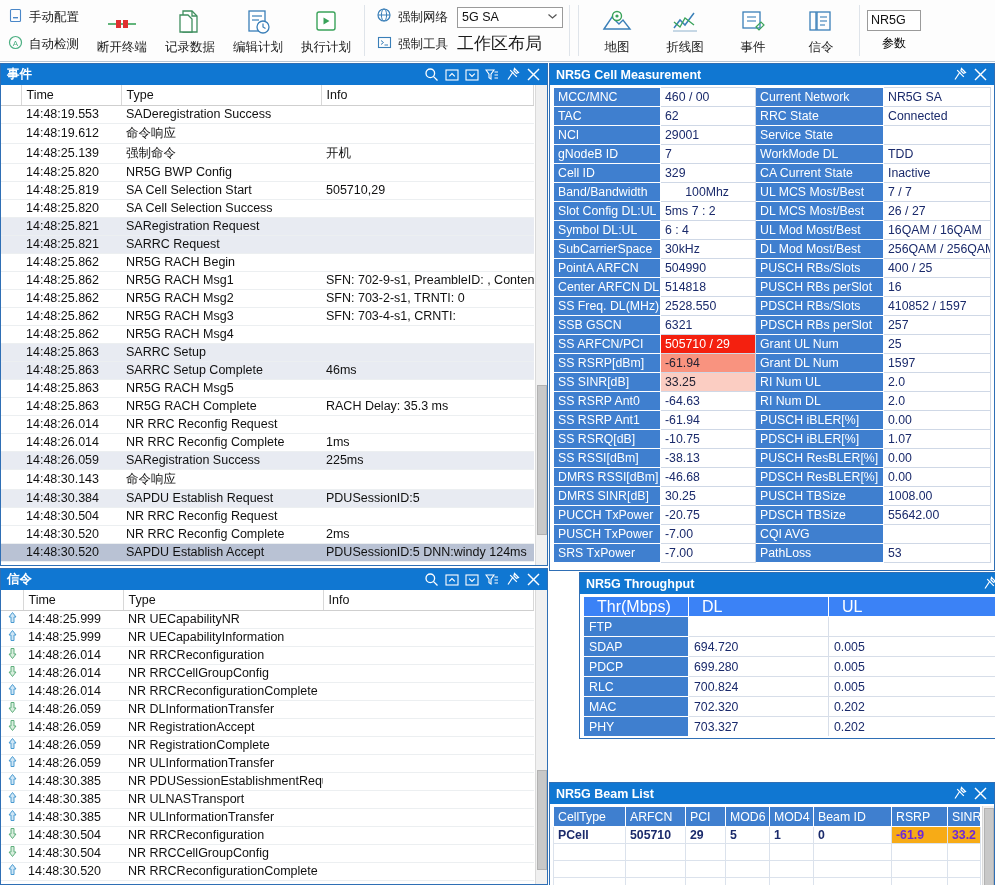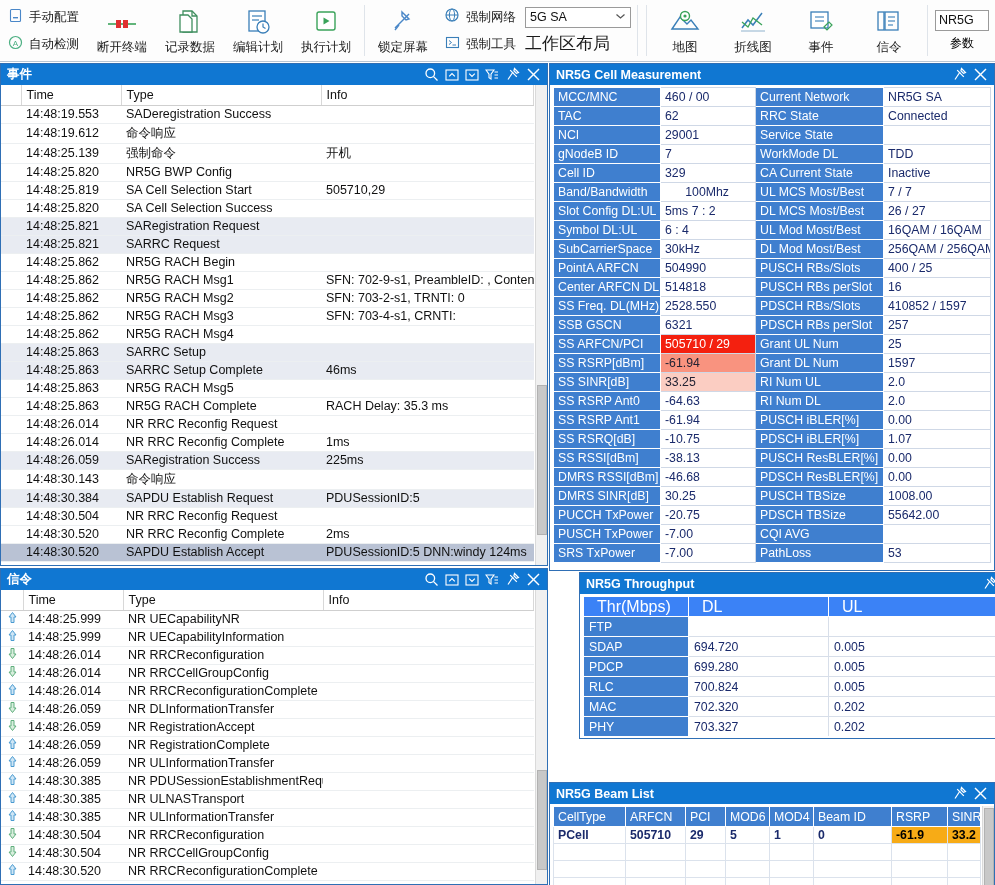--- a/index.html
+++ b/index.html
@@ -88,21 +88,21 @@
   
   .thr{ width:100%; border-collapse:collapse; table-layout:fixed;}
   .thr th{ background:#3b82f6; color:#fff; font-weight:normal; text-align:left; font-size:16px; height:20px; padding:0 13px; border:1px solid #fff;}
   .thr td{ height:20px; font-size:12.3px; padding:0 5px; color:#1a2a6b; border:1px solid #d7dee9; background:#fff;}
   .thr td.k{ background:#3f7fcf; color:#fff; border:1px solid #fff;}
 
   
   .beam{ width:100%; border-collapse:collapse; table-layout:fixed;}
   .beam th{ background:#3f7fcf; color:#fff; font-weight:normal; text-align:left; font-size:12.3px; height:20px; padding:0 4px; border:1px solid #fff;}
   .beam td{ height:17px; font-size:12.3px; padding:0 4px; color:#1a2a6b; border:1px solid #dbe2ec; background:#fff; font-weight:bold;}
-  .beam td.amber{ background:#f7ab16; color:#000000;}
+  .beam td.amber{ background:#f7ab16; color:#6d28d9;}
   .beam tr.empty td{ font-weight:normal; }
 </style>
 </head>
 <body>
 
 <div id="app">
 
   <div class="toolbar">
 
     <div class="tb-stack">
@@ -166,30 +166,20 @@
         <svg width="32" height="30" viewBox="0 0 32 30">
             <rect x="7" y="4" width="18" height="18" rx="2" fill="#fff" stroke="#3aa35a" stroke-width="1.4"></rect>
             <path d="M13.5 9.5l6 3.5-6 3.5z" fill="#3aa35a"></path>
           </svg>
       </span>
       <span class="lbl">执行计划</span>
     </div>
 
     <div class="tb-sep"></div>
 
-    <div class="tb-item">
-      <span class="ic">
-        <svg width="32" height="30" viewBox="0 0 32 30">
-            <path d="M8 20L22 6" stroke="#4a87c8" stroke-width="1.5" fill="none"></path>
-            <path d="M15 4l7 7-3 1-4-4z" fill="none" stroke="#4a87c8" stroke-width="1.4"></path>
-            <path d="M12 17l-4 5" stroke="#4a87c8" stroke-width="1.4"></path>
-          </svg>
-      </span>
-      <span class="lbl">锁定屏幕</span>
-    </div>
 
     <div class="tb-stack">
       <div class="tb-mini">
         <span>
           <svg width="17" height="17" viewBox="0 0 17 17">
               <circle cx="8" cy="8" r="6" fill="none" stroke="#3a7fb8" stroke-width="1.2"></circle>
               <ellipse cx="8" cy="8" rx="2.6" ry="6" fill="none" stroke="#3a7fb8" stroke-width="1"></ellipse>
               <line x1="2" y1="8" x2="14" y2="8" stroke="#3a7fb8" stroke-width="1"></line>
             </svg>
         </span>

